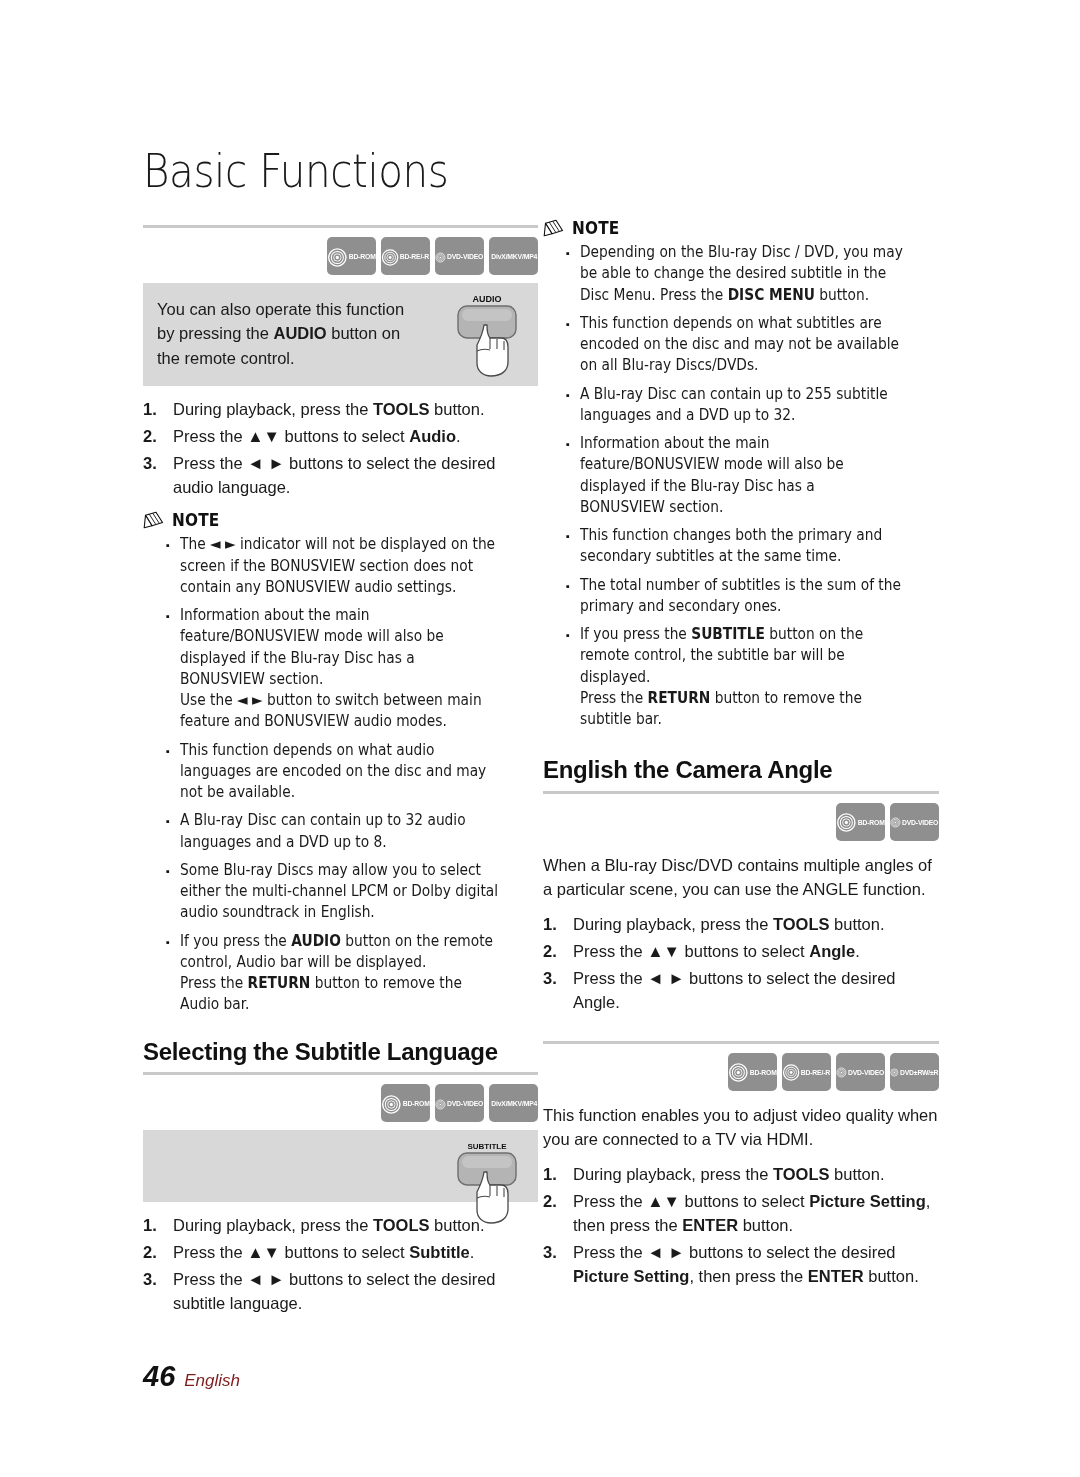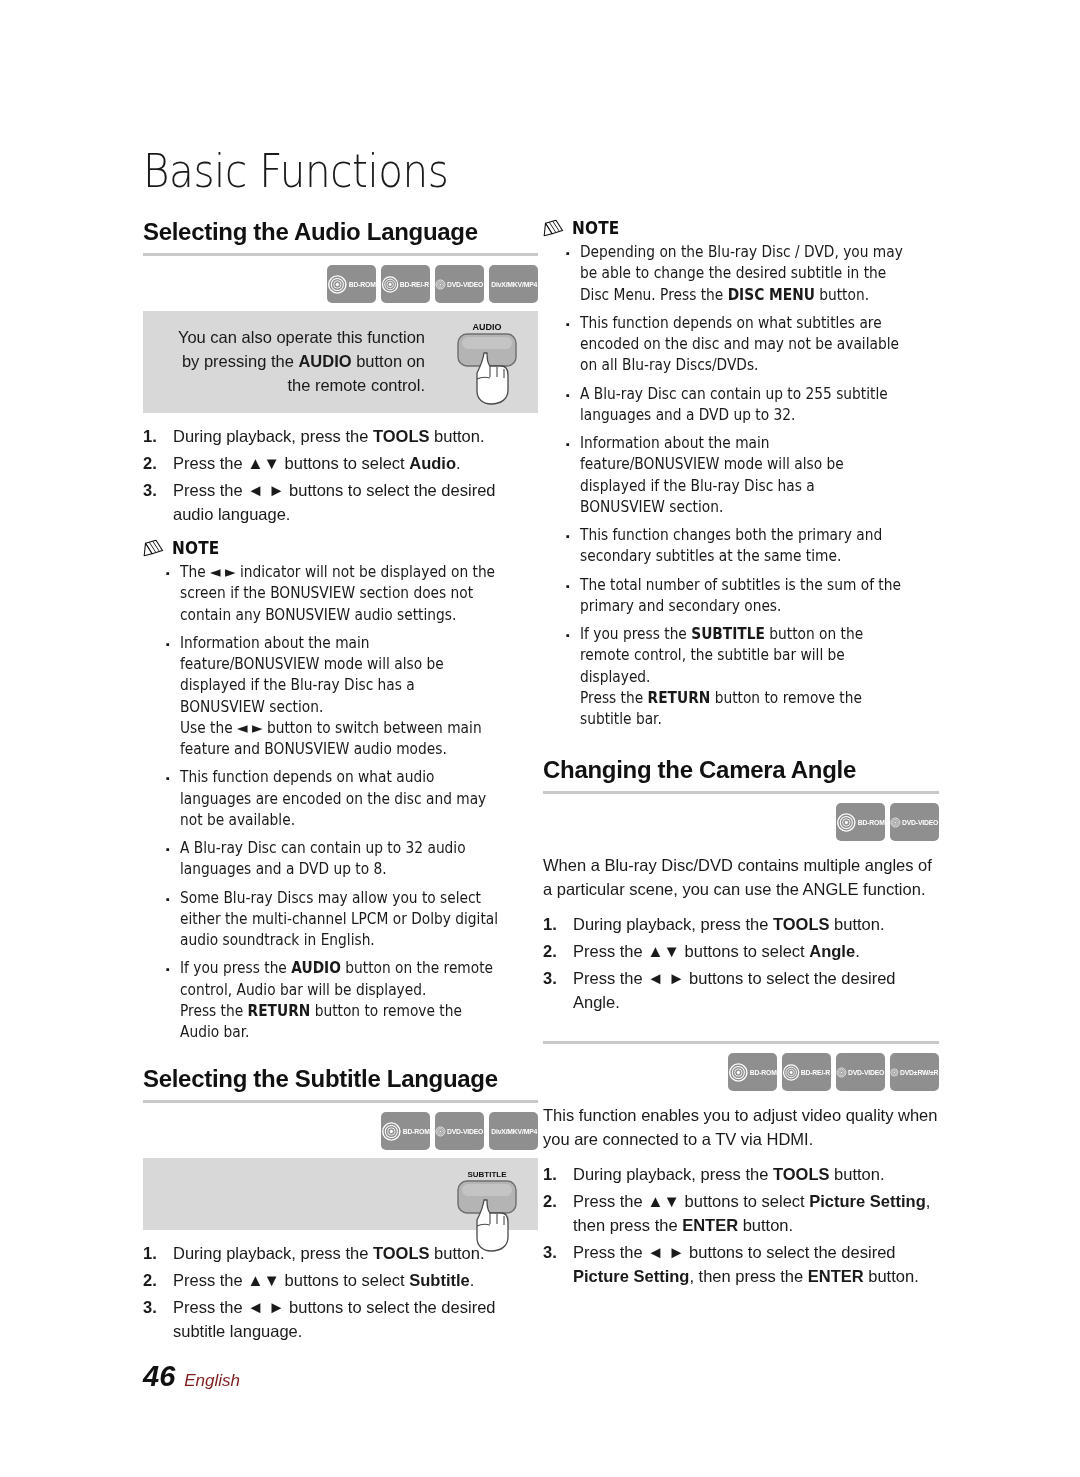--- a/index.html
+++ b/index.html
@@ -97,21 +97,20 @@
   
   .tipbox {
     background: #d8d8d8;
     margin-top: 8px;
     padding: 14px 14px 16px 14px;
     display: flex;
     align-items: flex-start;
     position: relative;
     min-height: 72px;
     box-sizing: border-box;
-    text-align: right;
   }
   .tipbox .tiptext {
     font-size: 16.5px;
     line-height: 1.47;
     color: #1a1a1a;
     max-width: 268px;
   }
   .tipbox .tiptext b { font-weight: bold; }
   .remote {
     position: absolute;
@@ -211,21 +210,20 @@
 </head>
 <body>
 
 <div class="page">
 
   <div class="chapter-title">Basic Functions</div>
 
   <div class="col col-left">
 
     <div>
-      <div class="sec-head">Selecting the Audio Language</div>
       <div class="sec-rule"></div>
 
       <div class="badges">
         <div class="badge">
           <svg class="glyph" viewBox="0 0 24 24">
             <circle cx="12" cy="12" r="10" fill="none" stroke="#fff" stroke-width="1.6"></circle>
             <circle cx="12" cy="12" r="7" fill="none" stroke="#fff" stroke-width="1.2"></circle>
             <circle cx="12" cy="12" r="4.3" fill="none" stroke="#fff" stroke-width="1"></circle>
             <circle cx="12" cy="12" r="1.9" fill="#fff"></circle>
           </svg>
@@ -435,21 +433,21 @@
         <span class="bullet">▪</span>
         <span class="ntext">The total number of subtitles is the sum of the primary and secondary ones.</span>
       </li>
       <li class="note-item">
         <span class="bullet">▪</span>
         <span class="ntext"><span>If you press the </span><b>SUBTITLE</b><span> button on the remote control, the subtitle bar will be displayed.</span><br><span>Press the </span><b>RETURN</b><span> button to remove the subtitle bar.</span></span>
       </li>
     </ul>
 
     <div style="margin-top:26px;">
-      <div class="sec-head">Changing the Camera Angle</div>
+      <div class="sec-head">English the Camera Angle</div>
       <div class="sec-rule"></div>
 
       <div class="badges">
         <div class="badge">
           <svg class="glyph" viewBox="0 0 24 24">
             <circle cx="12" cy="12" r="10" fill="none" stroke="#fff" stroke-width="1.6"></circle>
             <circle cx="12" cy="12" r="7" fill="none" stroke="#fff" stroke-width="1.2"></circle>
             <circle cx="12" cy="12" r="4.3" fill="none" stroke="#fff" stroke-width="1"></circle>
             <circle cx="12" cy="12" r="1.9" fill="#fff"></circle>
           </svg>

